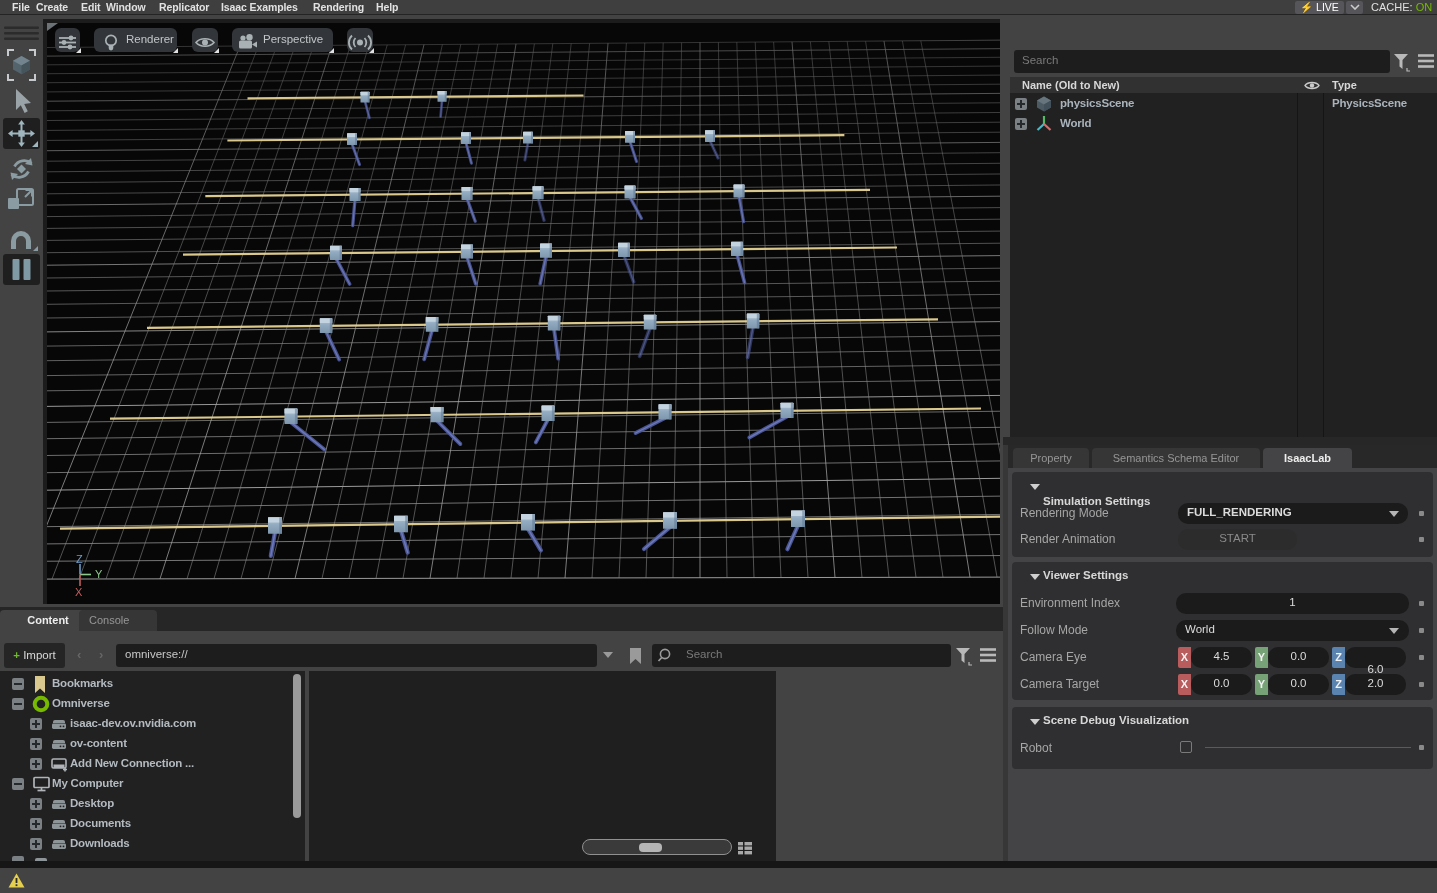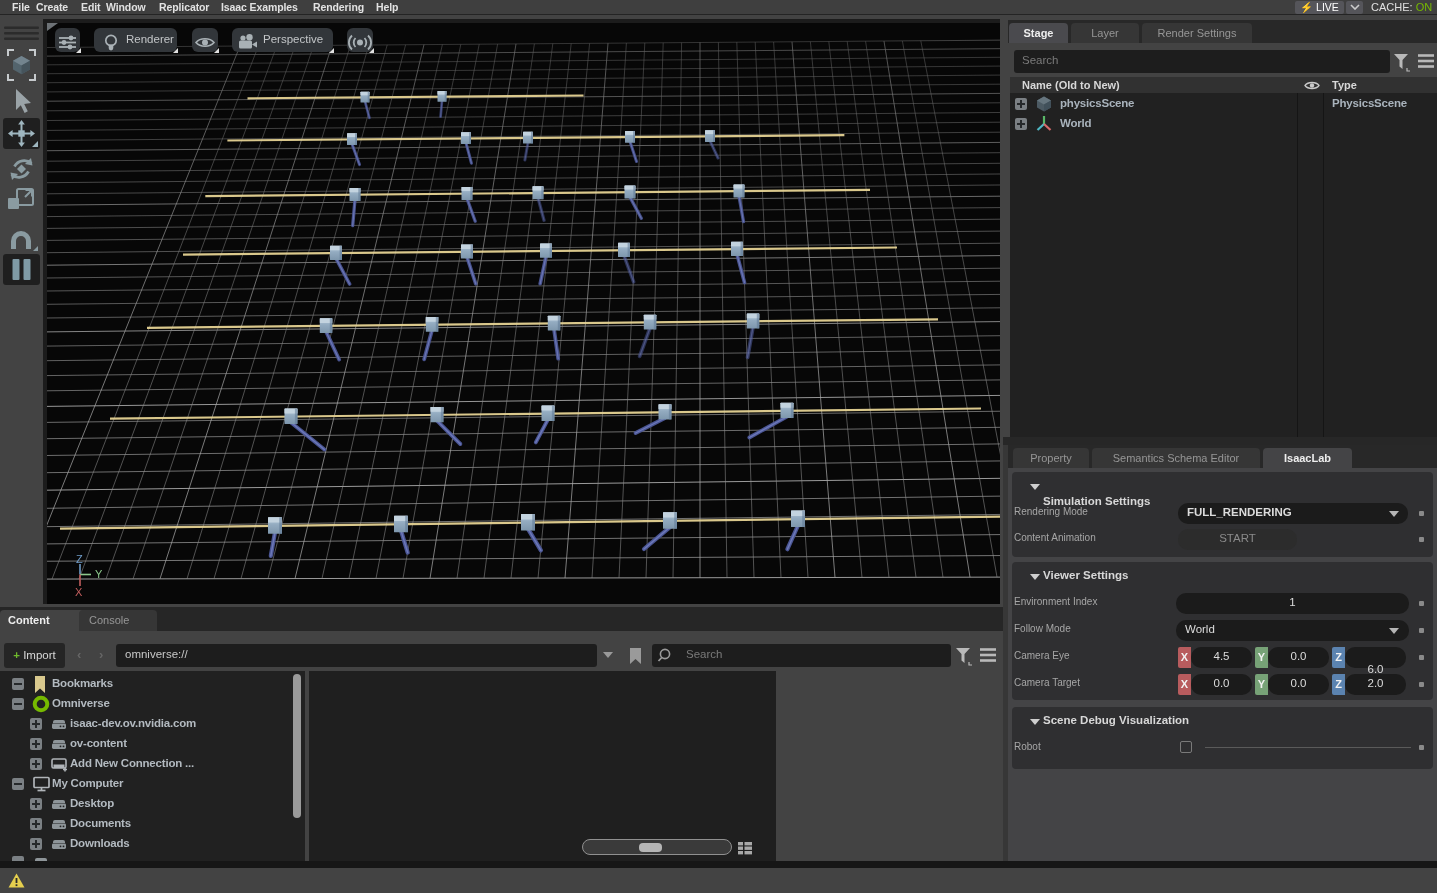--- a/index.html
+++ b/index.html
@@ -30,21 +30,21 @@
 .sfield{position:absolute;background:#1d1d1d;border-radius:3px;color:#7a7a7a;font-size:11.5px}
 .tree{position:absolute;background:#212121;overflow:hidden}
 .thead{position:absolute;left:0;top:0;right:0;height:16px;background:#313131;color:#d8d8d8;
   font-size:11px;font-weight:700}
 .titem{position:absolute;font-size:11.5px;font-weight:700;letter-spacing:-0.2px;color:#a9b3bc;white-space:nowrap}
 .rpanel-bot{left:1008px;top:445px;width:429px;height:417px;background:#444446}
 .sect{position:absolute;left:4px;width:421px;background:#2f2f31;border-radius:4px}
 .sect h3{position:absolute;left:31px;font-size:11.5px;color:#d8d8d8;font-weight:700}
 .sect .dtri{position:absolute;left:18px;width:0;height:0;border-left:5px solid transparent;
   border-right:5px solid transparent;border-top:6px solid #cfcfcf}
-.plabel{position:absolute;left:6px;font-size:10px;color:#a6a6a6}
+.plabel{position:absolute;left:12px;font-size:12px;color:#a6a6a6}
 .pfield{position:absolute;background:#1b1b1b;border-radius:10px;color:#dcdcdc;font-size:11.5px}
 .combotri{position:absolute;width:0;height:0;border-left:5px solid transparent;
   border-right:5px solid transparent;border-top:6px solid #b5b5b5}
 .dot{position:absolute;width:5px;height:5px;background:#8a8a8a;border-radius:1px}
 .badge{position:absolute;width:13px;height:21px;color:#f2f2f2;font-size:11px;font-weight:700;
   text-align:center;line-height:21px;border-radius:2px 0 0 2px}
 .content{left:0;top:607px;width:1003px;height:254px;background:#434343}
 .statusdark{left:0;top:861px;width:1437px;height:7px;background:#161616}
 .statusbar{left:0;top:868px;width:1437px;height:25px;background:#434343}
 .statusbar .msg{position:absolute;left:30px;top:5px;font-size:11px;font-weight:700;color:#d9c84b;letter-spacing:0.18px}
@@ -430,25 +430,20 @@
     <div class="vbtn" style="left:300px;top:5px;width:26px;height:24px">
       <svg width="26" height="21" viewBox="0 0 26 21" style="position:absolute;left:0;top:2px">
 <circle cx="13" cy="10.5" r="3" fill="#a9b1b5"></circle>
 <path d="M8.5,6 a6.5,6.5 0 0 0 0,9 M17.5,6 a6.5,6.5 0 0 1 0,9" stroke="#a9b1b5" stroke-width="1.8" fill="none"></path>
 <path d="M5,3.5 a9.5,9.5 0 0 0 0,14 M21,3.5 a9.5,9.5 0 0 1 0,14" stroke="#a9b1b5" stroke-width="1.8" fill="none"></path>
       </svg>
       <div class="tri"></div>
     </div>
   </div>
 <div class="abs rpanel-top">
-    <div class="tabbar" style="left:0;top:4px;width:429px;height:23px">
-      <div class="tab on" style="left:1px;width:59px">Stage</div>
-      <div class="tab" style="left:63px;width:68px">Layer</div>
-      <div class="tab" style="left:134px;width:110px">Render Settings</div>
-    </div>
     <div class="sfield" style="left:6px;top:34px;width:376px;height:23px;padding:4px 0 0 8px">Search</div>
     <svg width="43" height="20" viewBox="0 0 43 20" style="position:absolute;left:385px;top:36px">
 <path d="M1,2 h14 l-5.5,6 v9 l-3,-2.5 v-6.5 Z" fill="#b9b9b9"></path>
       <path d="M14,16 v3 h3" stroke="#b9b9b9" stroke-width="1.2" fill="none"></path>
 <g stroke="#b9b9b9" stroke-width="2.6">
         <line x1="25" y1="3.5" x2="41" y2="3.5"></line>
         <line x1="25" y1="9" x2="41" y2="9"></line>
         <line x1="25" y1="14.5" x2="41" y2="14.5"></line>
       </g>
     </svg>
@@ -499,21 +494,21 @@
       <h3 style="top:7px">Viewer Settings</h3>
     </div>
     <div class="sect" style="top:262px;height:62px">
       <div class="dtri" style="top:12px"></div>
       <h3 style="top:7px">Scene Debug Visualization</h3>
     </div>
     <div class="plabel" style="top:61px">Rendering Mode</div>
     <div class="pfield" style="left:170px;top:58px;width:230px;height:21px;padding:3px 0 0 9px;font-weight:700">FULL_RENDERING</div>
     <div class="combotri" style="left:381px;top:66px"></div>
     <div class="dot" style="left:411px;top:66px"></div>
-    <div class="plabel" style="top:87px">Content Animation</div>
+    <div class="plabel" style="top:87px">Render Animation</div>
     <div class="pfield" style="left:170px;top:84px;width:119px;height:21px;background:#2c2c2c;color:#8a8a8a;text-align:center;padding-top:3px">START</div>
     <div class="dot" style="left:411px;top:92px"></div>
     <div class="plabel" style="top:151px">Environment Index</div>
     <div class="pfield" style="left:168px;top:148px;width:233px;height:21px;text-align:center;padding-top:3px">1</div>
     <div class="dot" style="left:411px;top:156px"></div>
     <div class="plabel" style="top:178px">Follow Mode</div>
     <div class="pfield" style="left:168px;top:175px;width:233px;height:21px;padding:3px 0 0 9px">World</div>
     <div class="combotri" style="left:381px;top:183px"></div>
     <div class="dot" style="left:411px;top:183px"></div>
     <div class="plabel" style="top:205px">Camera Eye</div>
@@ -532,21 +527,21 @@
     <div class="badge" style="left:324px;top:229px;background:#5b83b0">Z</div>
     <div class="pfield" style="left:337px;top:229px;width:61px;height:21px;text-align:center;padding-top:3px">2.0</div>
     <div class="dot" style="left:411px;top:237px"></div>
     <div class="plabel" style="top:296px">Robot</div>
     <div style="position:absolute;left:172px;top:296px;width:12px;height:12px;border:1.5px solid #7a7a7a;border-radius:2px"></div>
     <div style="position:absolute;left:197px;top:302px;width:206px;height:1px;background:#5a5a5a"></div>
     <div class="dot" style="left:411px;top:300px"></div>
   </div>
 <div class="abs content">
     <div class="tabbar" style="left:0;top:0;width:1003px;height:24px;background:#262626">
-      <div class="tab on" style="left:0px;width:88px;background:#434343;text-align:left;padding-left:8px">Content</div>
+      <div class="tab on" style="left:0px;width:88px;background:#434343;text-align:center;padding-left:8px">Content</div>
       <div class="tab" style="left:79px;width:78px;text-align:left;padding-left:10px">Console</div>
     </div>
     <div style="position:absolute;left:4px;top:36px;width:61px;height:25px;background:#252525;border-radius:3px;color:#d8d8d8;font-size:11.5px;text-align:center;line-height:25px"><span style="color:#6fb92c;font-weight:700">+</span> Import</div>
     <div style="position:absolute;left:74px;top:36px;width:40px;height:25px;color:#666;font-size:13px;font-weight:700">
       <span style="position:absolute;left:3px;top:4px">‹</span>
       <span style="position:absolute;left:25px;top:4px">›</span>
     </div>
     <div class="sfield" style="left:116px;top:37px;width:481px;height:23px;padding:4px 0 0 9px;color:#c8c8c8">omniverse://</div>
     <div class="combotri" style="left:603px;top:45px;border-top-color:#9a9a9a"></div>
     <svg width="15" height="18" viewBox="0 0 15 18" style="position:absolute;left:628px;top:40px">

